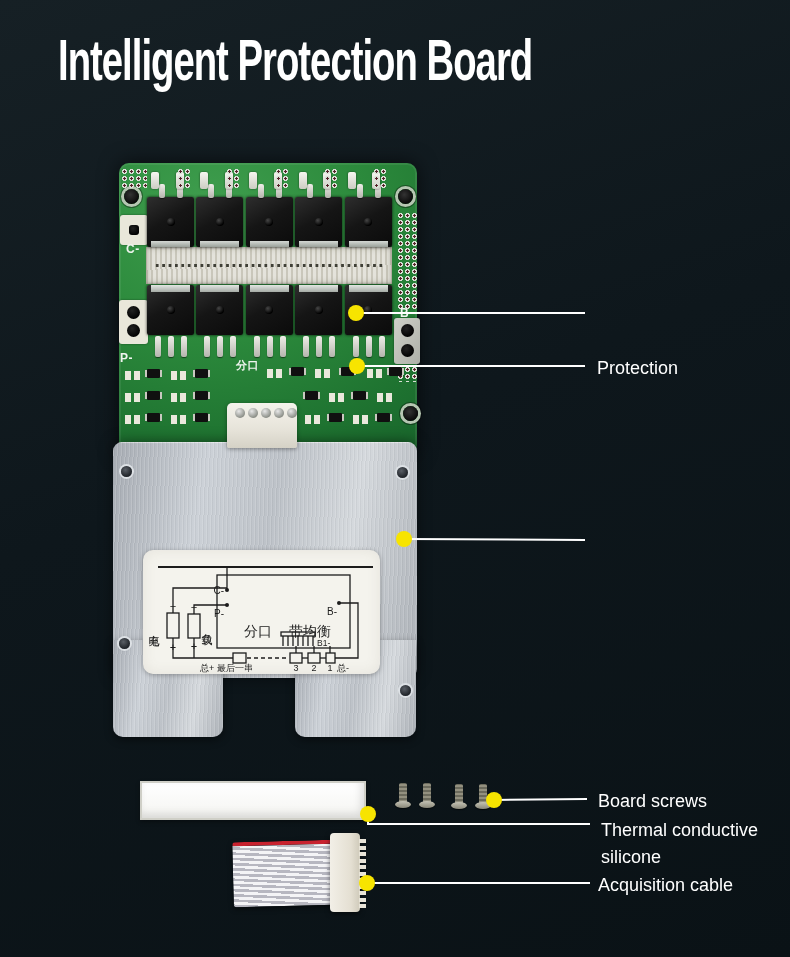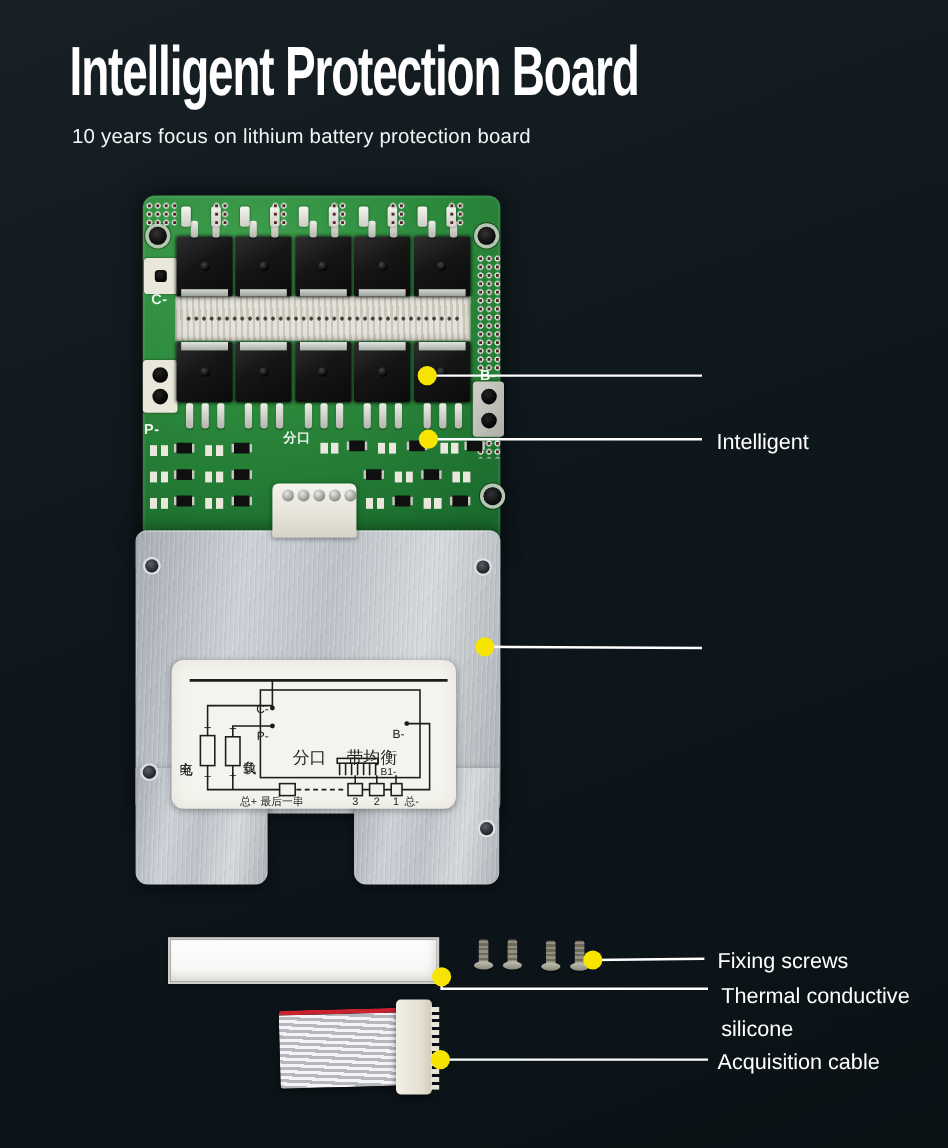--- a/index.html
+++ b/index.html
@@ -91,21 +91,20 @@
     background:linear-gradient(90deg,#f2efe7 0%,#e4dfd2 70%,#cfcaba 100%);box-shadow:0 2px 5px rgba(0,0,0,.5);}
   .cab-conn::after{content:"";position:absolute;right:-6px;top:4px;bottom:4px;width:7px;
     background:repeating-linear-gradient(0deg,#e8e4d8 0 4px,rgba(0,0,0,0) 4px 6.5px);}
 </style>
 </head>
 <body>
 
 <div id="canvas">
 
   <div class="title">Intelligent Protection Board</div>
-  <div class="subtitle">10 years focus on lithium battery protection board</div>
 
   <div class="pcb">
     <div class="solder"></div>
 
     <div class="phole" style="left:4.5px;top:25.5px;"></div>
     <div class="phole" style="left:278.5px;top:25.5px;"></div>
     <div class="phole" style="left:283.5px;top:242.5px;"></div>
 
     <div class="pad" style="left:1px;top:52px;width:28px;height:30px;">
       <div class="hole-dark" style="left:9px;top:10px;width:10px;height:10px;border-radius:3px;"></div>
@@ -315,17 +314,17 @@
     <g fill="#f7e400">
       <circle cx="356" cy="313" r="8"></circle>
       <circle cx="357" cy="366" r="8"></circle>
       <circle cx="404" cy="539" r="8"></circle>
       <circle cx="494" cy="800" r="8"></circle>
       <circle cx="368" cy="814" r="8"></circle>
       <circle cx="367" cy="883" r="8"></circle>
     </g>
   </svg>
 
-  <div class="callout" style="left:597px;top:355px;">Intelligent</div>
-  <div class="callout" style="left:598px;top:788px;">Fixing screws</div>
+  <div class="callout" style="left:597px;top:355px;">Protection</div>
+  <div class="callout" style="left:598px;top:788px;">Board screws</div>
   <div class="callout" style="left:601px;top:817px;width:175px;">Thermal conductive silicone</div>
   <div class="callout" style="left:598px;top:872px;">Acquisition cable</div>
 </div>
 
 </body></html>

